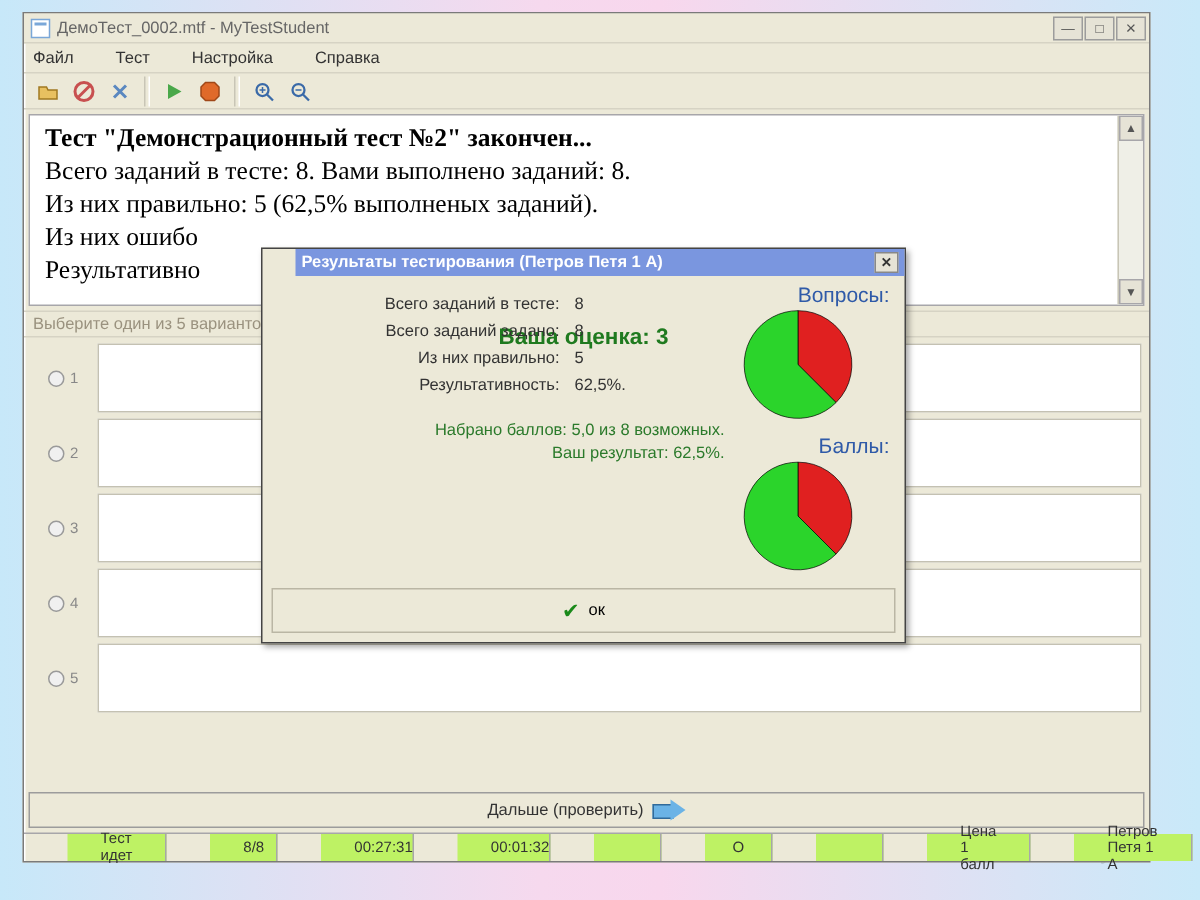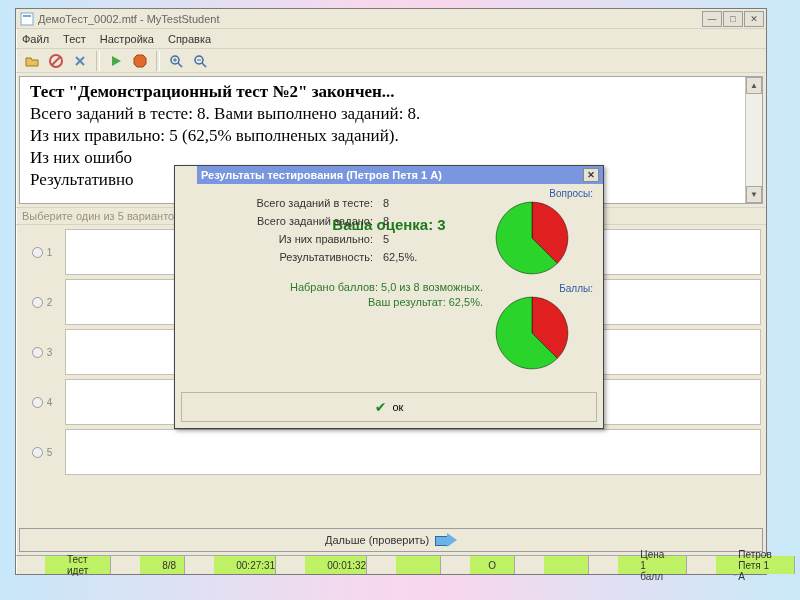--- a/index.html
+++ b/index.html
@@ -41,21 +41,21 @@
   .titlebar .title { flex:1; }
   .titlebar .win-btns { display:flex; gap:0; }
   .win-btn {
     width:20px; height:16px; border:1px solid #9c9c9c;
     background:#e6e3d6; display:flex; align-items:center; justify-content:center;
     margin-left:1px; font-size:9px; color:#555;
   }
 
   .menubar {
     height:20px; display:flex; align-items:center;
-    padding:0 6px; gap:14px; color:#333;
+    padding:0 6px; gap:28px; color:#333;
     border-bottom:1px solid #d6d3c4;
   }
   .toolbar {
     height:24px; display:flex; align-items:center;
     padding:0 6px; gap:4px; border-bottom:1px solid #d6d3c4;
   }
   .tbtn {
     width:20px; height:20px; display:flex; align-items:center; justify-content:center;
   }
   .tsep { width:4px; height:20px; border-left:1px solid #c8c5b6; border-right:1px solid #fff; margin:0 2px; }
@@ -161,21 +161,21 @@
     padding:8px 8px 4px 8px;
   }
   .stats { position:absolute; left:8px; top:10px; width:300px; }
   .srow { display:flex; height:18px; align-items:center; }
   .srow .lbl { width:200px; text-align:right; padding-right:10px; color:#333; }
   .srow .val { width:40px; color:#333; }
   .score-text { text-align:right; color:#2b7a2b; margin-top:14px; width:300px; line-height:15px; }
   .grade { text-align:center; color:#1f7a1f; font-weight:bold; font-size:15px; margin-top:24px; }
 
   .pies { position:absolute; right:10px; top:4px; width:100px; }
-  .pie-label { color:#2f5aa8; font-size:10px; text-align:right; margin-bottom:0;}
+  .pie-label { color:#2f5aa8; font-size:14px; text-align:right; margin-bottom:0;}
   .pie { width:78px; height:78px; margin:0 0 4px auto; }
 
   .ok-panel {
     position:absolute; left:6px; right:6px; bottom:6px;
     height:30px; border:1px solid #bab6a4;
     display:flex; align-items:center; justify-content:center;
     background:#ece9d8;
   }
   .ok-inner { display:flex; align-items:center; gap:6px; padding:2px 10px; }
   .check { color:#1a8a1a; font-size:14px; }

